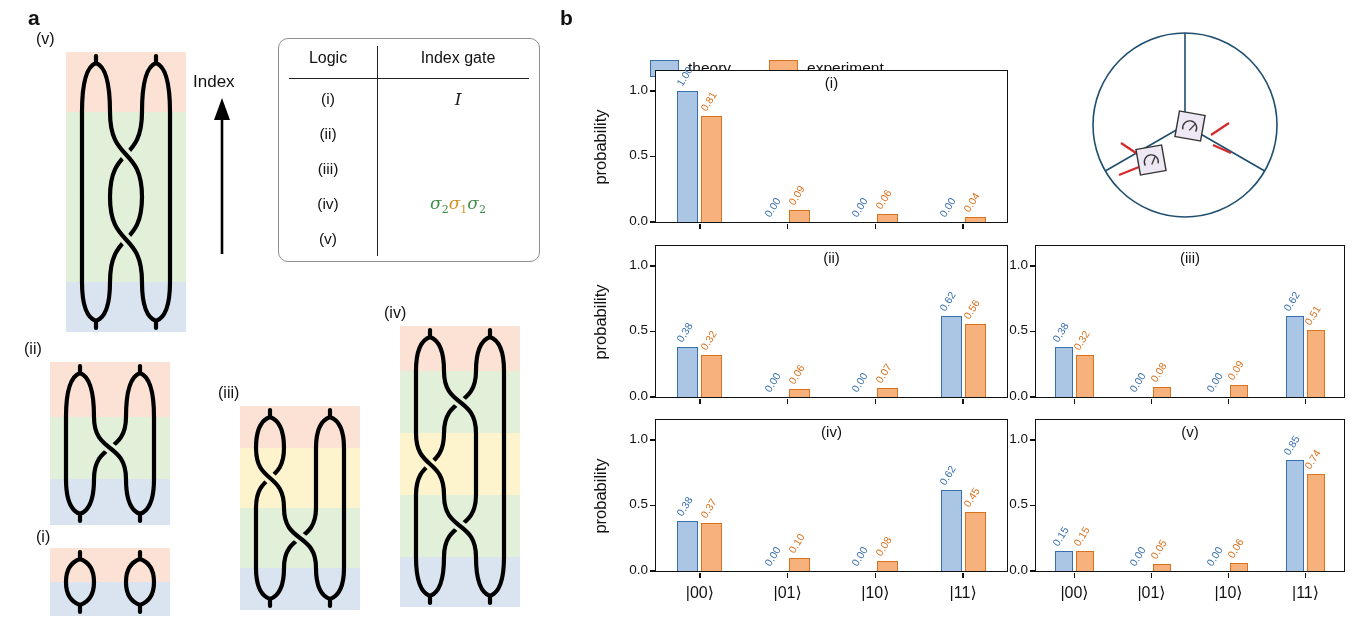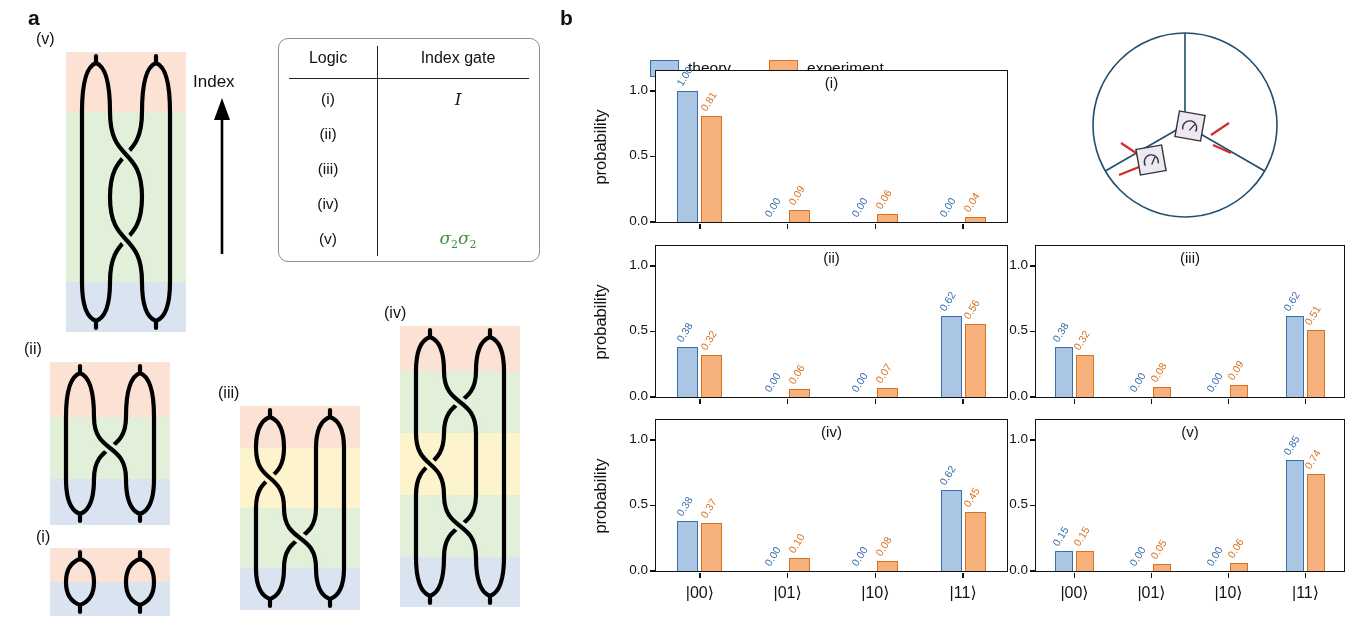--- a/index.html
+++ b/index.html
@@ -188,24 +188,24 @@
           <div class="tgate"><span class="gsym" style="color: rgb(26, 26, 26);"><i>I</i></span></div>
         </div>
         <div class="trow">
           <div class="tindex">(ii)</div>
         </div>
         <div class="trow">
           <div class="tindex">(iii)</div>
         </div>
         <div class="trow">
           <div class="tindex">(iv)</div>
+          <div class="tgate"><span class="gsym" style="color: rgb(62, 142, 68);"><i>σ</i><sub>2</sub></span><span class="gsym" style="color: rgb(212, 144, 33);"><i>σ</i><sub>1</sub></span><span class="gsym" style="color: rgb(62, 142, 68);"><i>σ</i><sub>2</sub></span></div>
         </div>
         <div class="trow">
           <div class="tindex">(v)</div>
-          <div class="tgate"><span class="gsym" style="color: rgb(62, 142, 68);"><i>σ</i><sub>2</sub></span><span class="gsym" style="color: rgb(62, 142, 68);"><i>σ</i><sub>2</sub></span></div>
         </div>
       </div>
   </div>
 
   <div id="legend">
     <span class="swatch" id="sw-theory" style="background: rgb(170, 198, 228); border-color: rgb(58, 111, 174);"></span>
     <span class="ltext">theory</span>
     <span class="lgap"></span>
     <span class="swatch" id="sw-exp" style="background: rgb(246, 177, 124); border-color: rgb(216, 114, 31);"></span>
     <span class="ltext">experiment</span>

